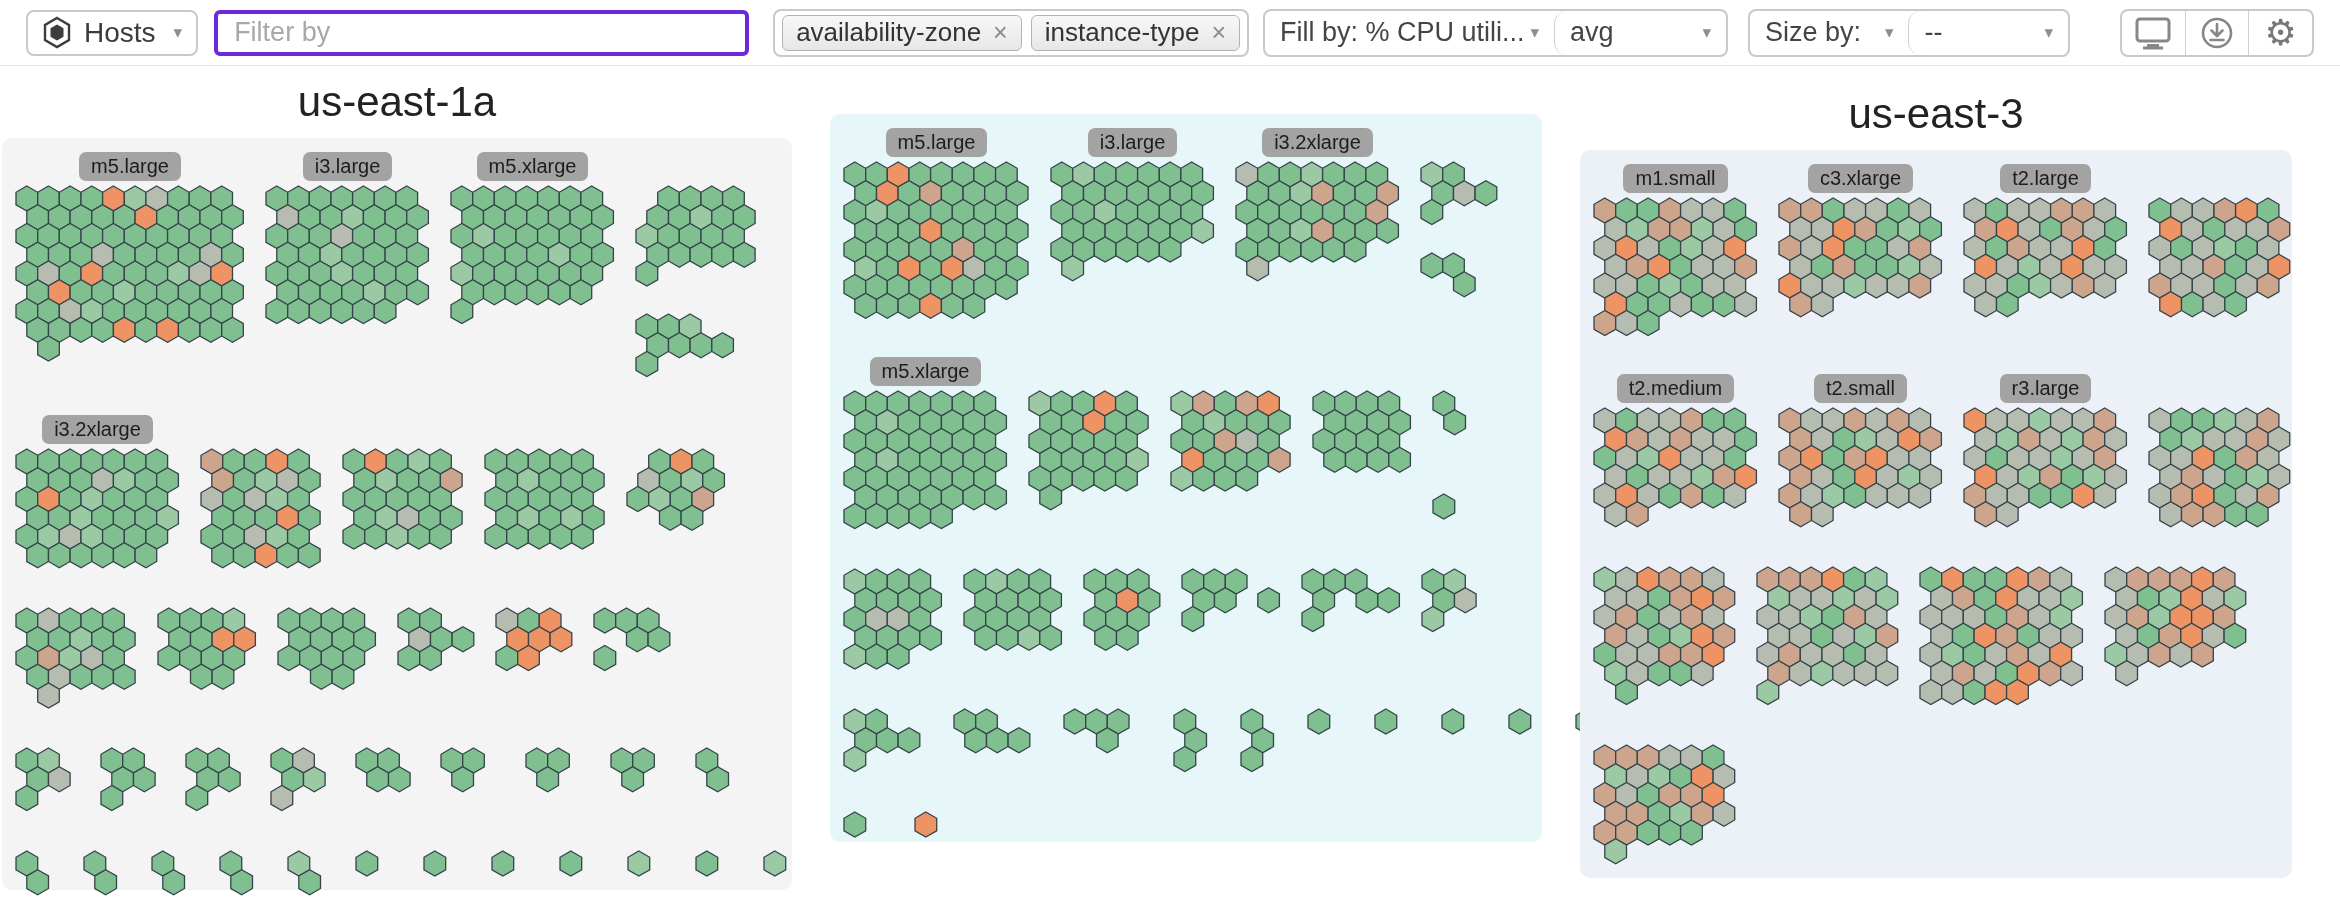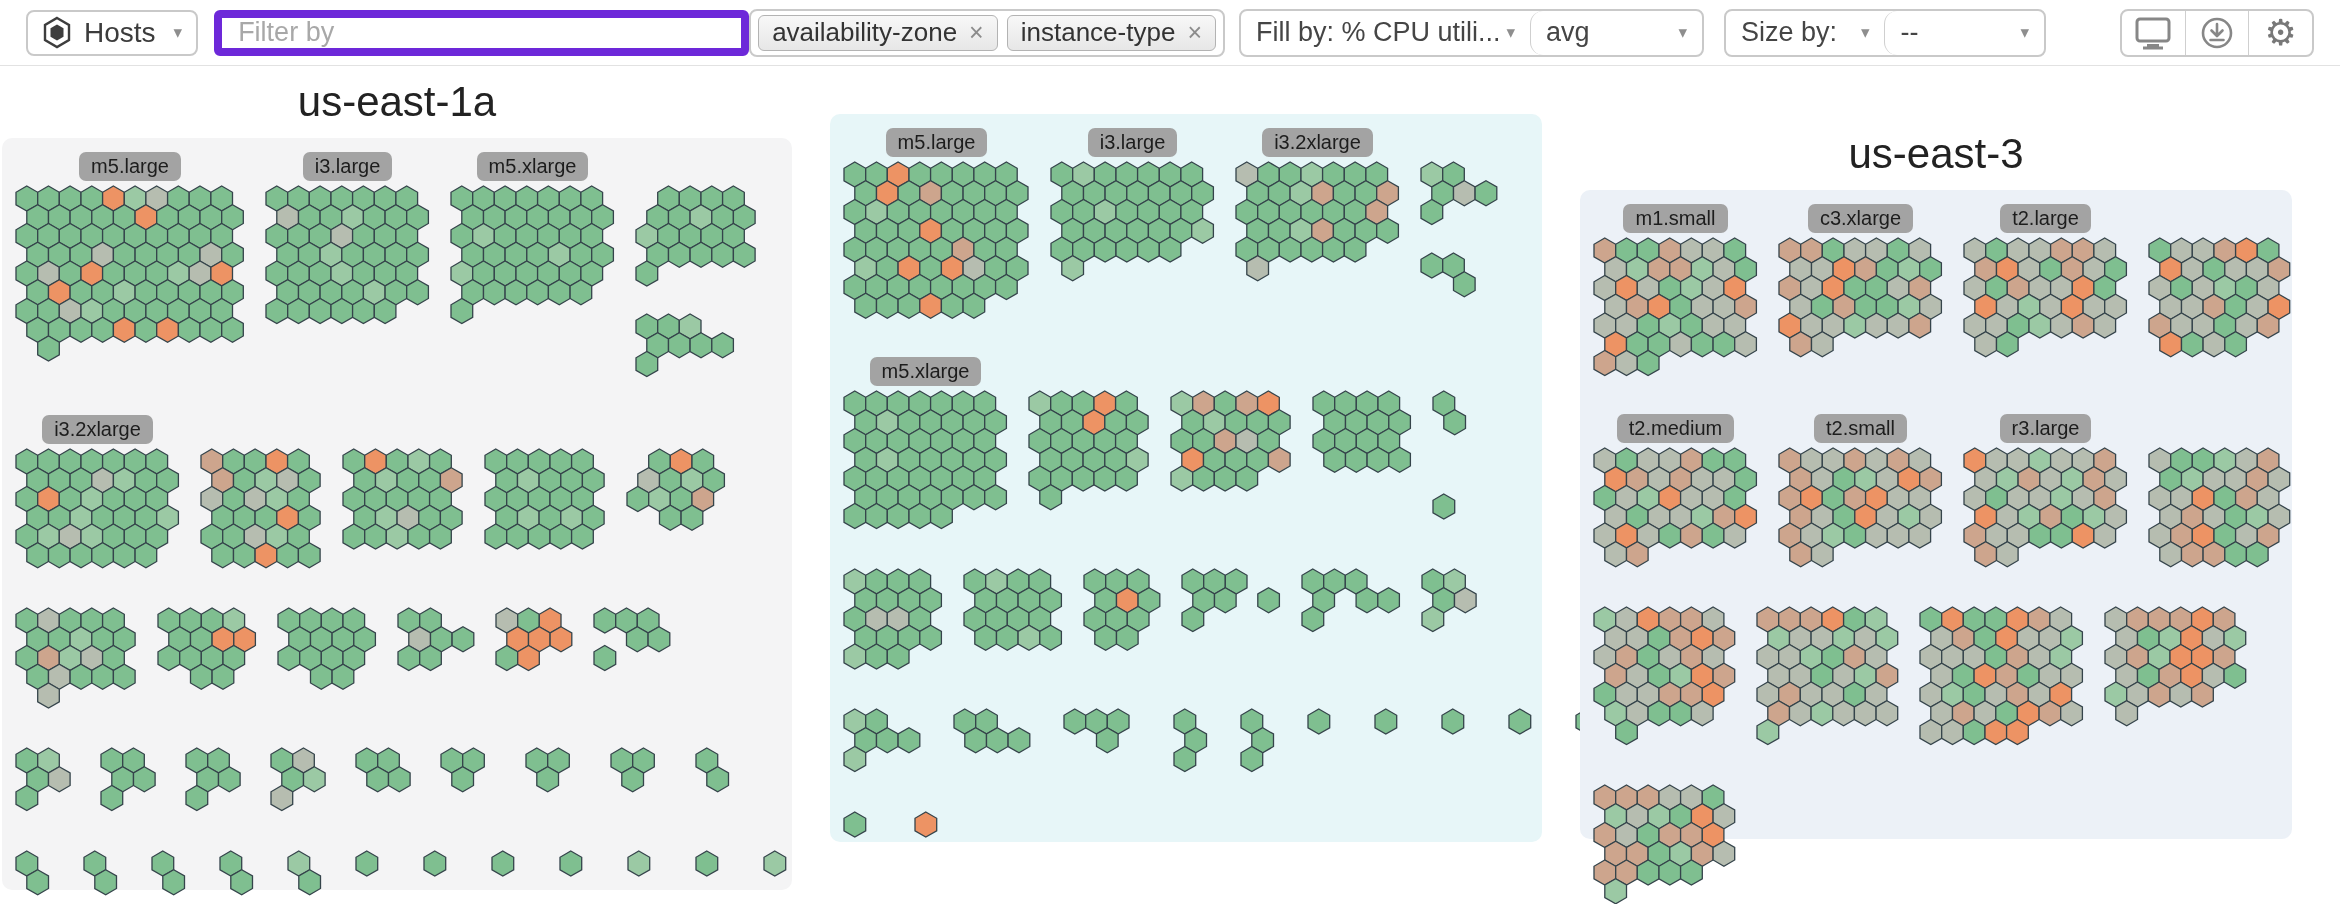--- a/index.html
+++ b/index.html
@@ -8,25 +8,25 @@
 
   
   .toolbar { display:flex; align-items:center; height:66px; padding:0 26px;
              background:#fff; border-bottom:1px solid #e2e2e2; }
   .tb-btn  { display:flex; align-items:center; height:46px; background:#fff;
              border:2px solid #c9c9c9; border-radius:8px; flex-shrink:0; }
   .hosts-btn { padding:0 14px; gap:12px; }
   .hosts-btn .lbl { font-size:28px; color:#3c3c3c; }
   .caret { font-size:17px; color:#8e8e8e; margin-left:6px; }
   .filter-input { height:46px; width:535px; min-width:380px; flex-shrink:1;
-             border:8px solid #6d28d9; border-radius:6px; margin-left:16px;
+             border:4px solid #6d28d9; border-radius:6px; margin-left:16px;
              padding:0 16px; font-size:27px; color:#444; outline:none;
              font-family:"Liberation Sans", sans-serif; }
   .filter-input::placeholder { color:#a8a8a8; }
-  .group-box { margin-left:0; height:48px; padding:0 7px; gap:9px;justify-content:flex-end; }
+  .group-box { margin-left:24px; height:48px; padding:0 7px; gap:9px;justify-content:flex-end; }
   .chip { display:flex; align-items:center; height:36px; padding:0 13px; gap:12px;
           border:1px solid #b3b3b3; border-radius:6px; font-size:26px; color:#333;
           background:linear-gradient(#f8f8f8,#e7e7e7); white-space:nowrap; }
   .chip .x { color:#8c8c8c; font-size:25px; cursor:pointer; }
   .fill-box { margin-left:14px; height:48px; width:465px; }
   .seg { display:flex; align-items:center; height:100%; padding:0 15px;
          font-size:27px; color:#454545; white-space:nowrap; }
   .seg.grow { flex:1; justify-content:space-between; }
   .seg + .seg { border-left:1px solid #cfcfcf;border-radius:13px; }
   .size-box { margin-left:20px; height:48px; width:322px; }
@@ -1247,21 +1247,21 @@
           <div class="citem">
             <svg class="cluster" width="37" height="29">
               <polygon points="12.8,2.0 23.7,8.3 23.7,20.8 12.8,27.0 2.0,20.8 2.0,8.3" fill="#ed9364" stroke="#35444b" stroke-width="1.3"></polygon>
             </svg>
           </div>
         </div>
       </div>
     </div>
     <div class="zone" style="width: 712px;">
       <div class="zone-title">us-east-3</div>
-      <div class="zone-box" style="background: rgb(236, 241, 247); height: 649px;">
+      <div class="zone-box" style="background: rgb(236, 241, 247); height: 728px;">
         <div class="crow">
           <div class="citem">
             <div class="label-slot">
               <span class="pill">m1.small</span>
             </div>
             <svg class="cluster" width="167" height="142">
               <polygon points="12.8,2.0 23.7,8.3 23.7,20.8 12.8,27.0 2.0,20.8 2.0,8.3" fill="#cda58d" stroke="#35444b" stroke-width="1.3"></polygon>
               <polygon points="34.5,2.0 45.3,8.3 45.3,20.8 34.5,27.0 23.7,20.8 23.7,8.3" fill="#7fbf90" stroke="#35444b" stroke-width="1.3"></polygon>
               <polygon points="56.1,2.0 67.0,8.3 67.0,20.8 56.1,27.0 45.3,20.8 45.3,8.3" fill="#7fbf90" stroke="#35444b" stroke-width="1.3"></polygon>
               <polygon points="77.8,2.0 88.6,8.3 88.6,20.8 77.8,27.0 67.0,20.8 67.0,8.3" fill="#cda58d" stroke="#35444b" stroke-width="1.3"></polygon>

